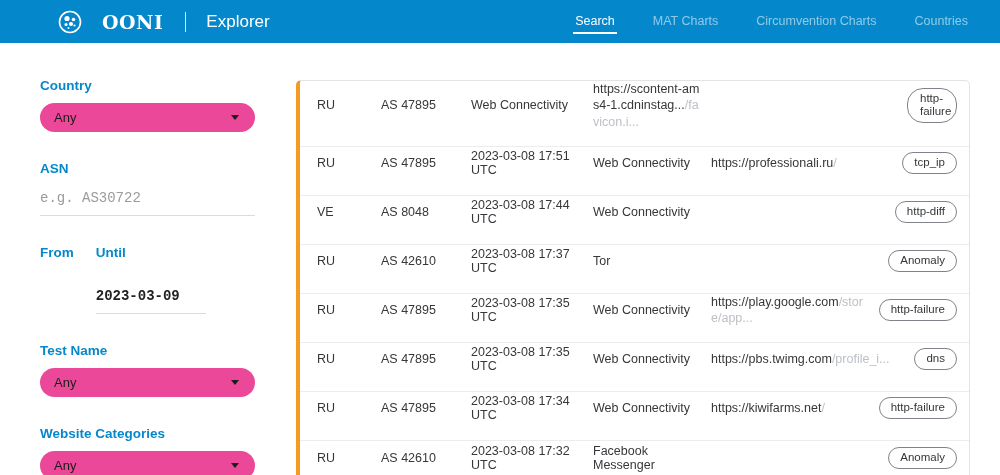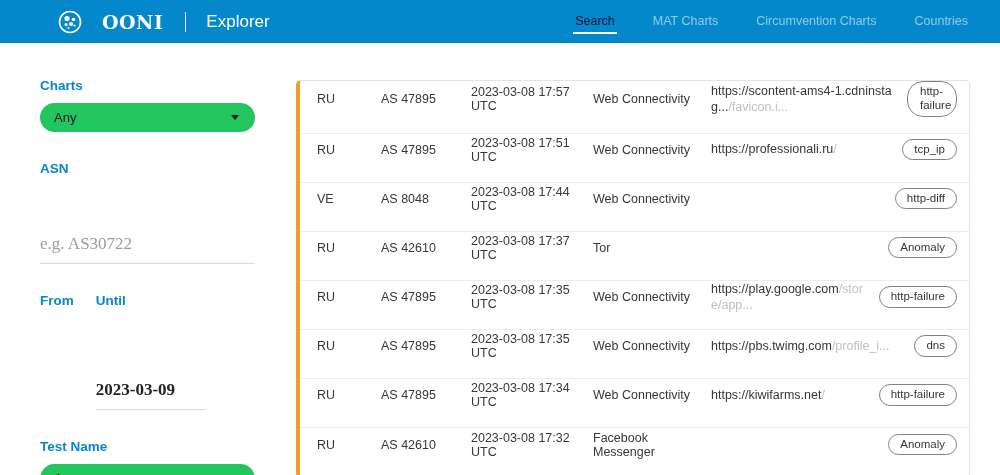--- a/index.html
+++ b/index.html
@@ -12,35 +12,35 @@
   .brand { display:flex; align-items:center; cursor:pointer;gap:12px; }
   .logo-icon { width:24px; height:24px; margin-right:8px; display:block; }
   .brand-name { color:#fff; font-family:"DejaVu Serif", serif; font-weight:bold;
     font-size:19px; letter-spacing:.5px; }
   .brand-divider { width:1px; height:20px; background:rgba(255,255,255,.85);
     margin:0 8px 0 10px; }
   .brand-product { color:#fff; font-size:17px; font-weight:400; }
   .main-nav { display:flex; align-items:center; gap:34px; }
   .nav-item { color:rgba(255,255,255,.55); font-size:12.5px; cursor:pointer;
     padding:4px 2px; border-bottom:2px solid transparent; }
-  .nav-item.active { color:#0f172a; border-bottom:2px solid #fff; }
+  .nav-item.active { color:#ffffff; border-bottom:2px solid #fff; }
 
   
   .main { display:flex; align-items:flex-start; }
   .sidebar { width:245px; margin-left:40px; padding-top:35px; flex-shrink:0; }
   .filter-group { margin-bottom:29px; }
   .filter-label { color:#0588CB; font-size:13.5px; font-weight:700; margin-bottom:10px; }
-  .select-pill { background:#22c55e; border-radius:16px; height:29px; width:215px;
+  .select-pill { background:#ec4899; border-radius:16px; height:29px; width:215px;
     display:flex; align-items:center; justify-content:space-between;
     padding:0 16px 0 14px; font-size:13px; color:#1c1c1c; cursor:pointer; }
   .caret { width:0; height:0; border-left:4px solid transparent;
     border-right:4px solid transparent; border-top:5px solid #1c1c1c; }
   .text-input { border:none; border-bottom:1px solid #DCDCDC; width:215px;
-    font-size:17px; color:#36373A; padding:4px 0 9px 0; background:transparent;
-    outline:none; font-family:Liberation Serif, serif;margin-top:44px; }
+    font-size:14px; color:#36373A; padding:4px 0 9px 0; background:transparent;
+    outline:none; font-family:Liberation Mono, monospace; }
   .text-input::placeholder { color:#9B9B9B; opacity:1; }
   .date-row { display:flex; gap:22px; }
   .date-col .text-input { width:110px; font-weight:700; color:#222; }
   .date-col .filter-label { margin-bottom:24px; }
 
   
   .results-card { flex:1; margin:37px 30px 0 11px; background:#fff;
     border:1px solid #E3E3E3; border-left:4px solid #F59A23; border-radius:5px; }
   .row { display:grid;
     grid-template-columns:28px 36px 90px 122px 118px 1fr auto;
@@ -88,21 +88,21 @@
       <span class="nav-item">Circumvention Charts</span>
       <span class="nav-item">Countries</span>
     </nav>
 </header>
 
 <div class="main">
 
   <aside class="sidebar">
 
     <div class="filter-group">
-      <div class="filter-label">Charts</div>
+      <div class="filter-label">Country</div>
       <div class="select-pill">
         <span>Any</span>
         <span class="caret"></span>
       </div>
     </div>
 
     <div class="filter-group">
       <div class="filter-label">ASN</div>
       <input class="text-input" placeholder="e.g. AS30722" style="">
     </div>
@@ -133,21 +133,20 @@
       </div>
     </div>
 
   </aside>
 
   <section class="results-card" id="results-card">
       <div class="row">
     <span class="cc">RU</span>
     <span><span class="flag flag-ru"></span></span>
     <span class="asn">AS 47895</span>
-    <span class="date">2023-03-08 17:57 UTC</span>
     <span class="test">Web Connectivity</span>
     <span class="url"><span class="url-main">https://scontent-ams4-1.cdninstag...</span><span class="url-muted">/favicon.i...</span></span>
     <span class="badge-cell">
       <span class="badge wrap">http-failure</span>
     </span>
   </div>
       <div class="row">
     <span class="cc">RU</span>
     <span><span class="flag flag-ru"></span></span>
     <span class="asn">AS 47895</span>

